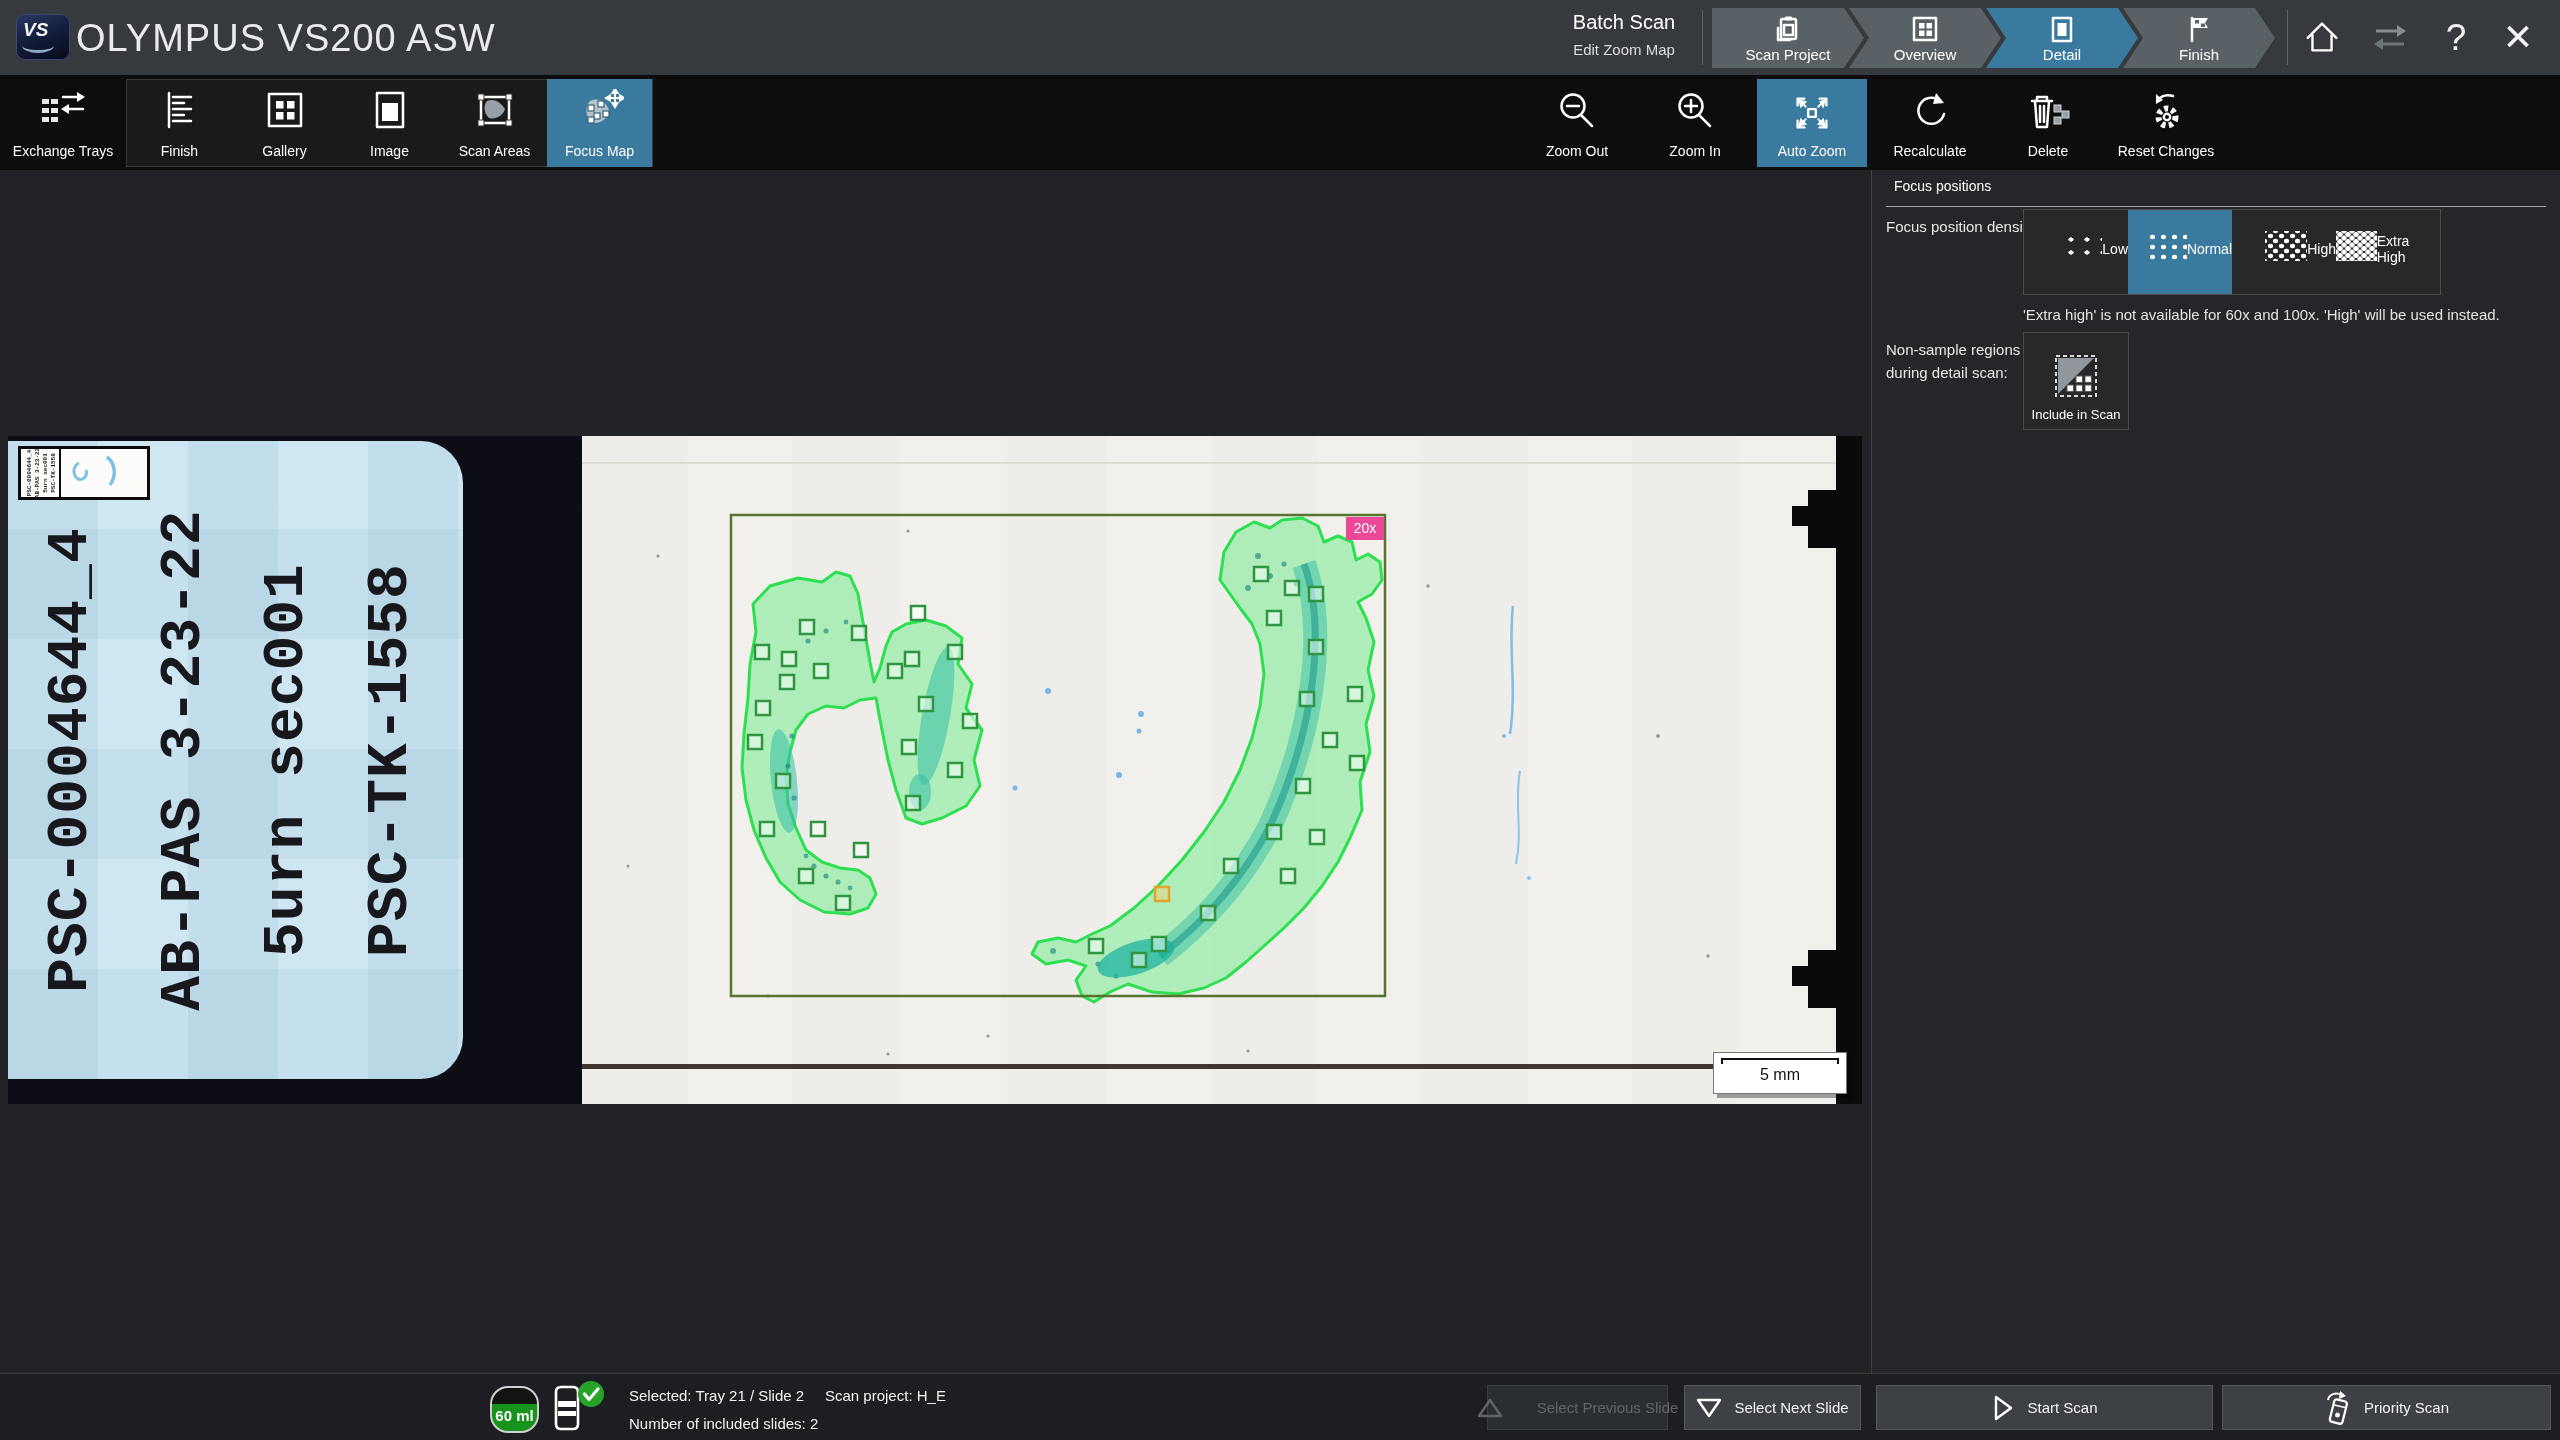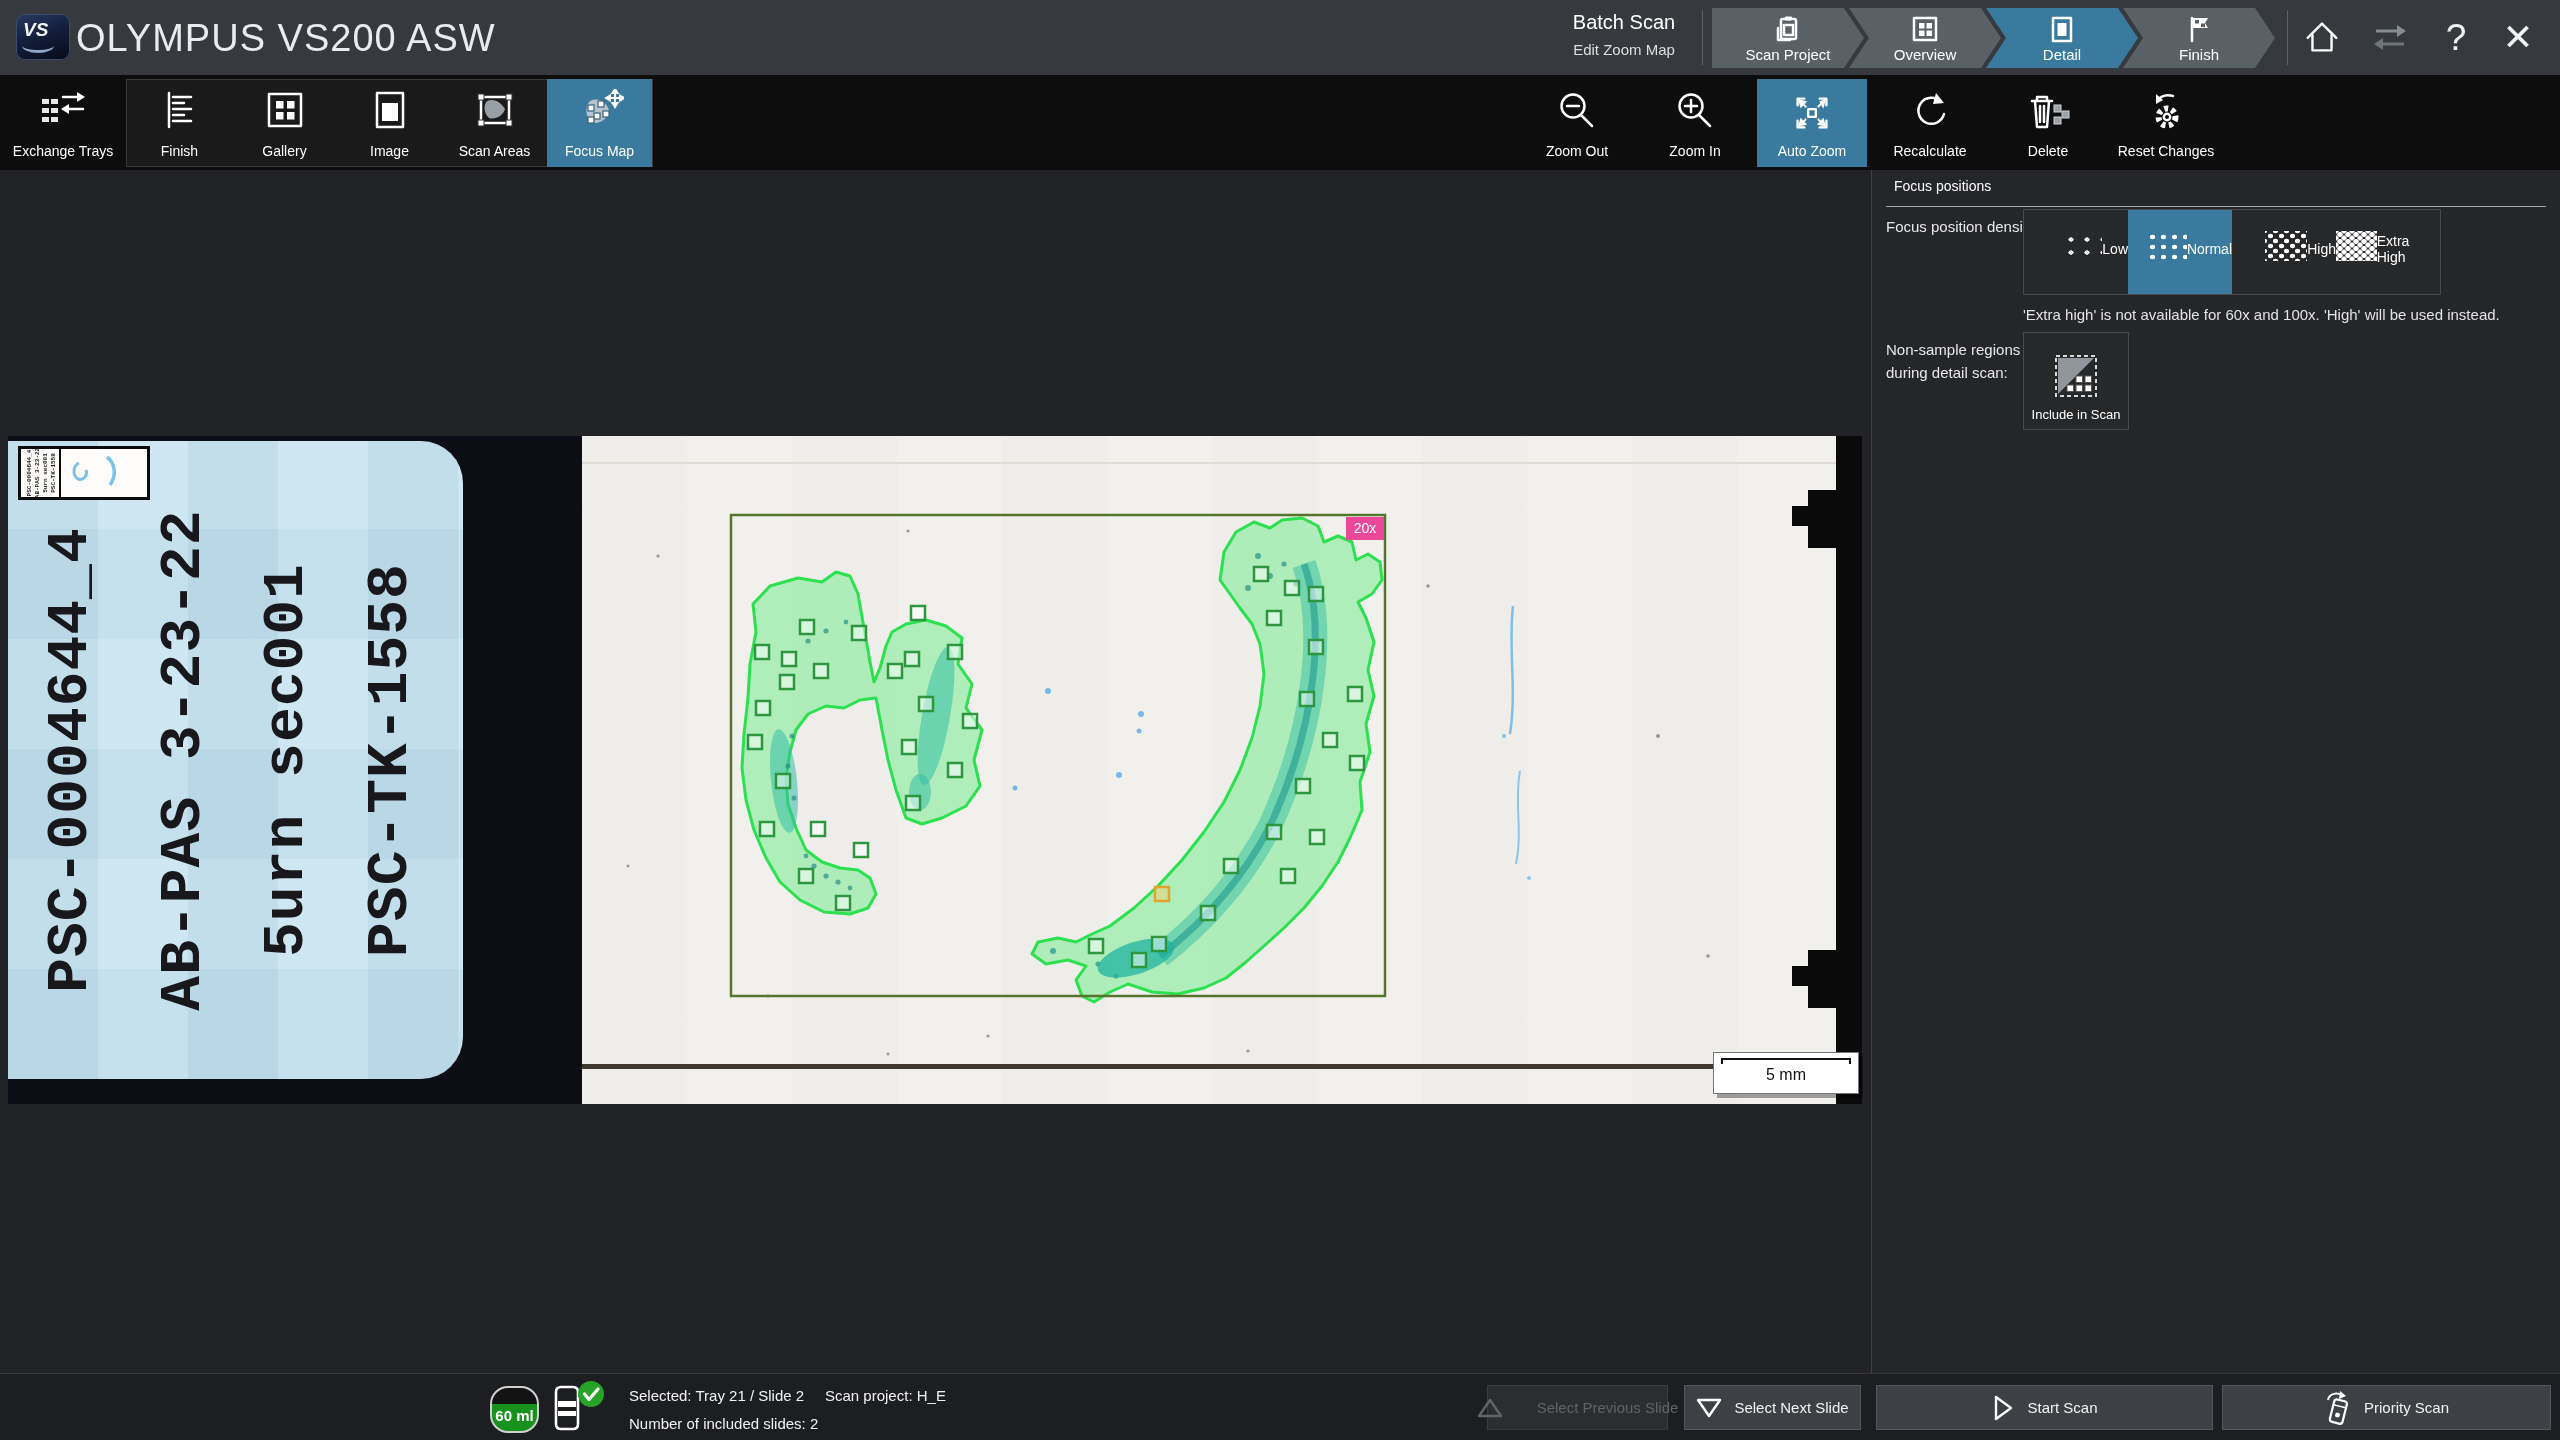--- a/index.html
+++ b/index.html
@@ -53,21 +53,21 @@
   .thumb .mini{position:absolute;top:50%;transform:translate(-50%,-50%) rotate(-90deg);
     white-space:nowrap;font:700 6px "Liberation Mono",monospace;color:#1c1c1c;}
   .thumb .sep{position:absolute;left:38px;top:0;width:2px;height:100%;background:#0b0b0b;}
   .specimen{left:574px;top:0;width:1254px;height:668px;
     background:repeating-linear-gradient(90deg,rgba(0,0,0,.012) 0 105px,rgba(255,255,255,.02) 105px 210px),#f2f0ed;}
   .rband{left:1828px;top:0;width:26px;height:668px;background:#0a0a0a;}
   .tab{background:#0a0a0a;}
   .overlay{left:0;top:0;}
   .badge20{left:1338px;top:81px;width:38px;height:23px;background:#ec4899;color:#fff;
     font-size:14px;text-align:center;line-height:23px;}
-  .scalebar{left:1705px;top:616px;width:146px;height:42px;background:#fff;border:1px solid #777;
+  .scalebar{left:1705px;top:616px;width:134px;height:42px;background:#fff;border:1px solid #777;
     box-shadow:4px 4px 0 rgba(0,0,0,.35);box-sizing:border-box;}
   .scalebar .line{position:absolute;left:7px;right:7px;top:5px;height:4px;
     border-top:2px solid #111;border-left:2px solid #111;border-right:2px solid #111;}
   .scalebar .txt{position:absolute;left:0;right:0;top:13px;text-align:center;font-size:16px;color:#111;}
 
   .tissue{fill:var(--tissue-fill,rgba(120,235,145,.55));stroke:var(--tissue-outline,#2ce04f);
     stroke-width:3;stroke-linejoin:round;}
   .scanrect{fill:none;stroke:var(--scan-rect,#55752f);stroke-width:2.5;}
   .fm{fill:rgba(255,255,255,.5);stroke:var(--marker,#2f9640);stroke-width:2.5;}
   .fm.sel{fill:rgba(250,205,110,.45);stroke:var(--marker-sel,#e2a42c);}

